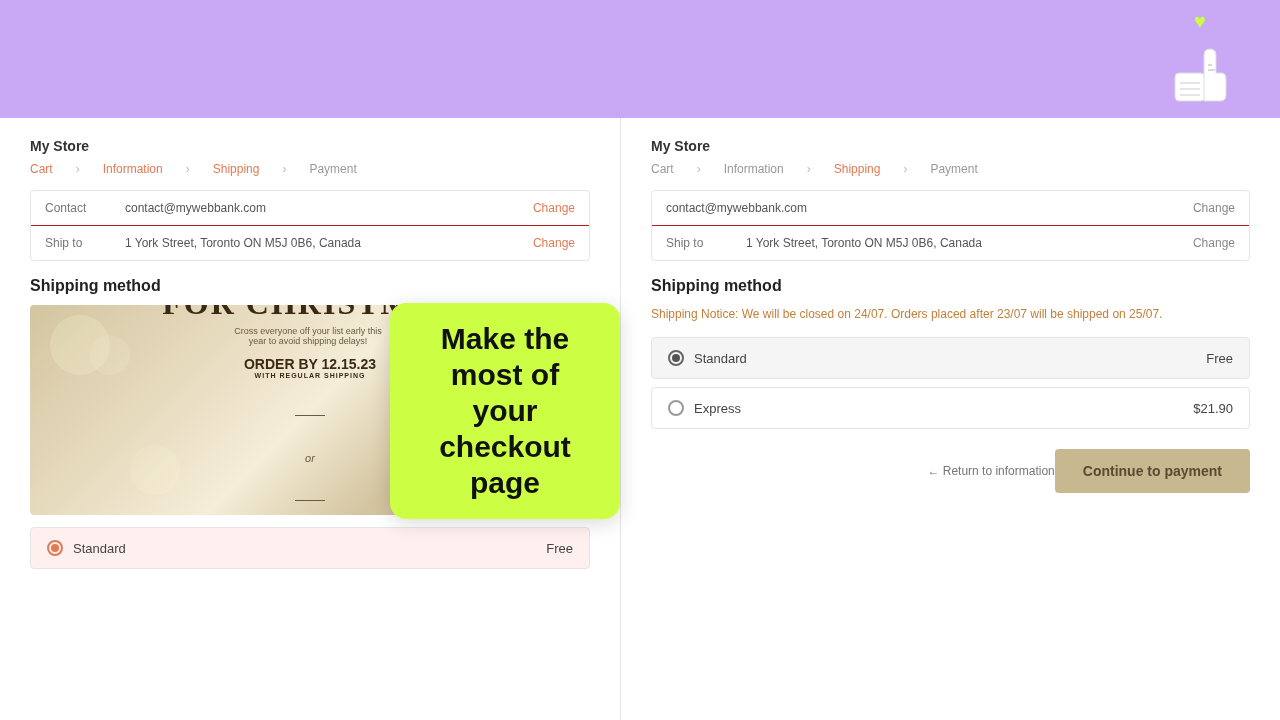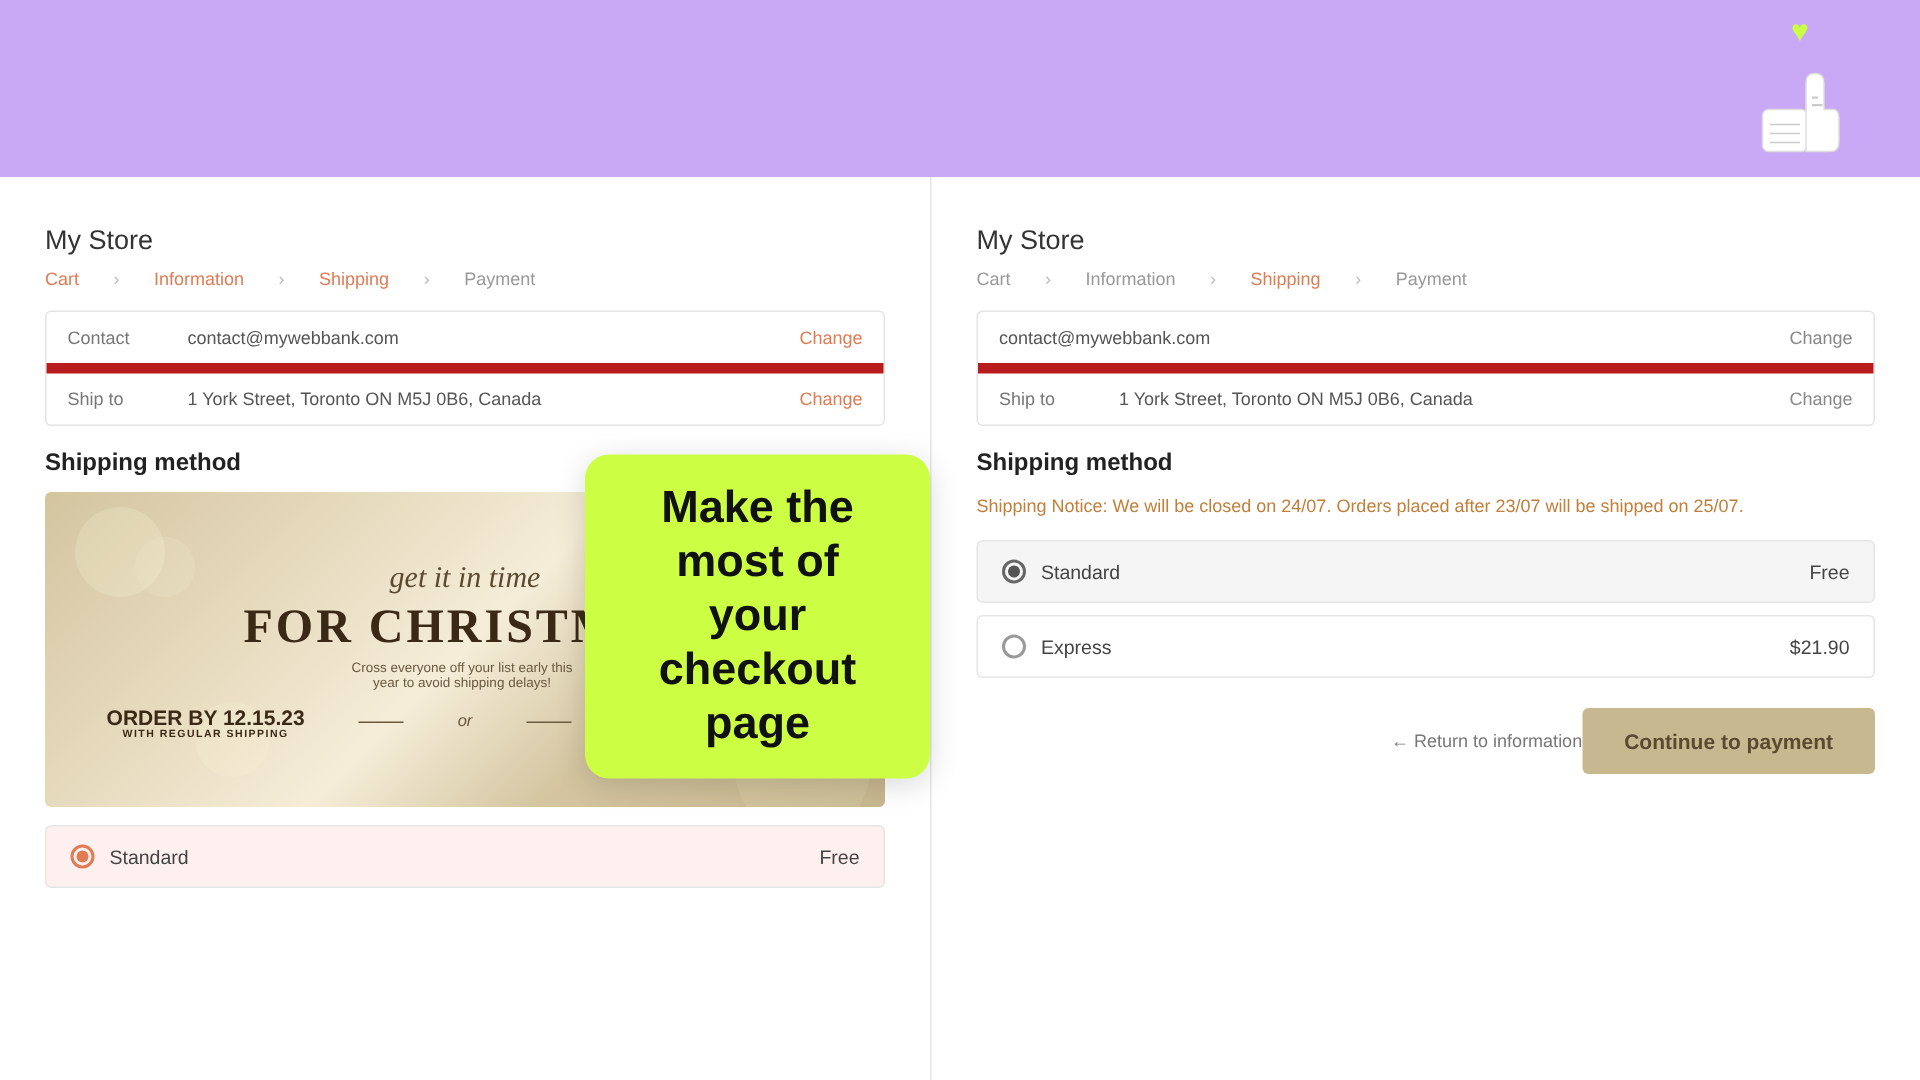--- a/index.html
+++ b/index.html
@@ -52,25 +52,24 @@
       background: white;
     }
 
     
     .left-panel {
       width: 620px;
       padding: 20px 30px;
       position: relative;
     }
     .store-name {
-      font-size: 18px;
-      font-weight: 400;
+      font-size: 14px;
+      font-weight: 700;
       color: #333;
       margin-bottom: 8px;
-      margin-top: 12px;
     }
     .breadcrumb {
       display: flex;
       gap: 23px;
       font-size: 12px;
       margin-bottom: 14px;
       color: #999;
     }
     .breadcrumb-active { color: #e07b54; }
     .breadcrumb-sep { color: #bbb; }
@@ -79,21 +78,21 @@
       border: 1px solid #e5e5e5;
       border-radius: 4px;
       margin-bottom: 0;
     }
     .info-row-item {
       display: flex;
       align-items: center;
       padding: 10px 14px;
       font-size: 12px;
       color: #555;
-      border-bottom: 7px solid #b91c1c;
+      border-bottom: 1px solid #b91c1c;
     }
     .info-row-item:last-child { border-bottom: none; }
     .info-label { width: 80px; color: #777; font-size: 12px; }
     .info-value { color: #555; font-size: 12px; flex: 1; }
     .info-link { color: #e07b54; font-size: 12px; cursor: pointer; text-decoration: none; }
 
     .section-title {
       font-size: 16px;
       font-weight: 600;
       color: #222;
@@ -139,20 +138,21 @@
       color: #6a5a40;
       z-index: 1;
       margin: 4px 4px 10px 0;
       text-align: center;
     }
     .banner-bottom {
       display: flex;
       align-items: center;
       gap: 36px;
       z-index: 1;
+      flex-direction: column;
     }
     .banner-order {
       text-align: center;
     }
     .banner-order-date {
       font-size: 14px;
       font-weight: 700;
       color: #3a2a15;
     }
     .banner-or {

